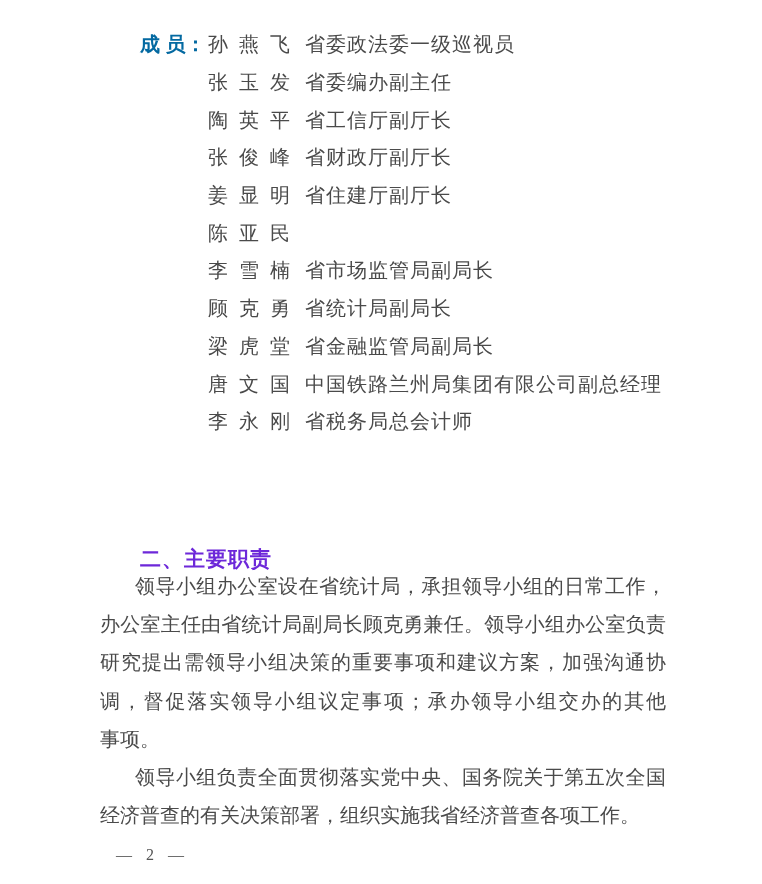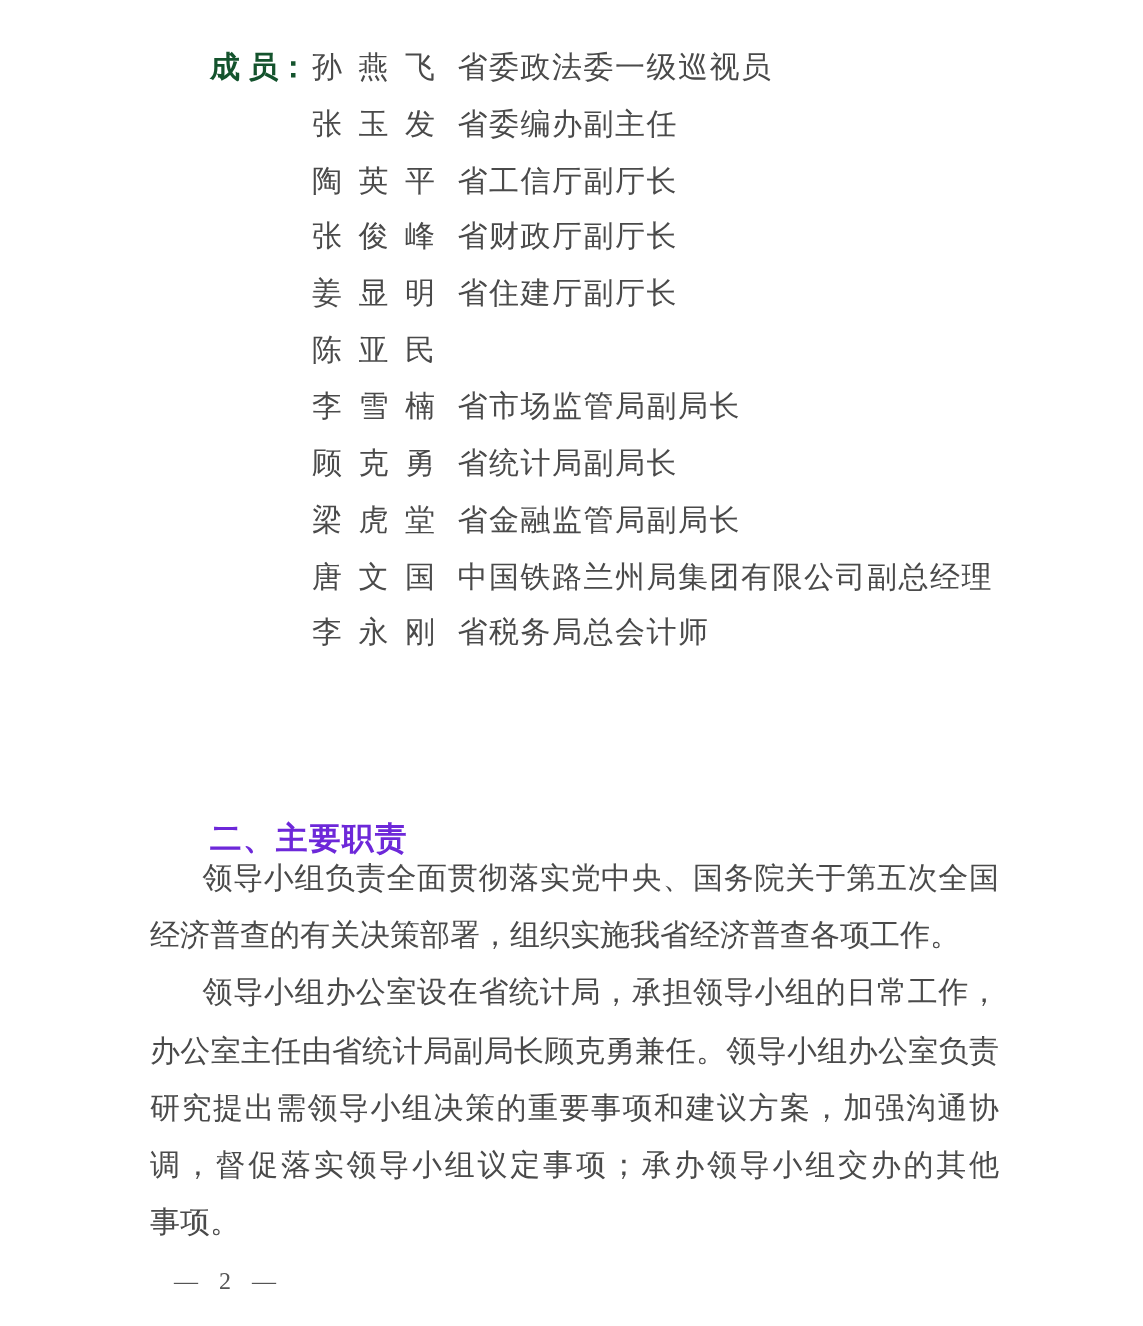--- a/index.html
+++ b/index.html
@@ -27,21 +27,21 @@
     align-items: center;
     height: 37.7px;
     font-size: 20px;
     white-space: nowrap;
   }
   .mem-gutter {
     display: inline-block;
     width: 68px;
     flex: 0 0 68px;
     font-weight: bold;
-    color: #14532d;
+    color: #0369a1;
     letter-spacing: 0;
   }
   .mem-name {
     display: inline-block;
     width: 82px;
     flex: 0 0 82px;
     margin-right: 15px;
     text-align: justify;
     text-align-last: justify;
     text-justify: inter-character;
@@ -166,27 +166,27 @@
       <span class="mem-title">省税务局总会计师</span>
     </div>
 
 
   </div>
 
   <h2 class="sec-heading">二、主要职责</h2>
 
   <div class="body-text">
     <div class="para">
-      <div class="line ind just">领导小组负责全面贯彻落实党中央、国务院关于第五次全国</div>
-      <div class="line">经济普查的有关决策部署，组织实施我省经济普查各项工作。</div>
-    </div>
-    <div class="para">
       <div class="line ind just">领导小组办公室设在省统计局，承担领导小组的日常工作，</div>
       <div class="line just">办公室主任由省统计局副局长顾克勇兼任。领导小组办公室负责</div>
       <div class="line just">研究提出需领导小组决策的重要事项和建议方案，加强沟通协</div>
       <div class="line just">调，督促落实领导小组议定事项；承办领导小组交办的其他</div>
       <div class="line">事项。</div>
+    </div>
+    <div class="para">
+      <div class="line ind just">领导小组负责全面贯彻落实党中央、国务院关于第五次全国</div>
+      <div class="line">经济普查的有关决策部署，组织实施我省经济普查各项工作。</div>
     </div>
   </div>
 
   <div class="page-footer">— 2 —</div>
 
 </div>
 
 </body></html>

